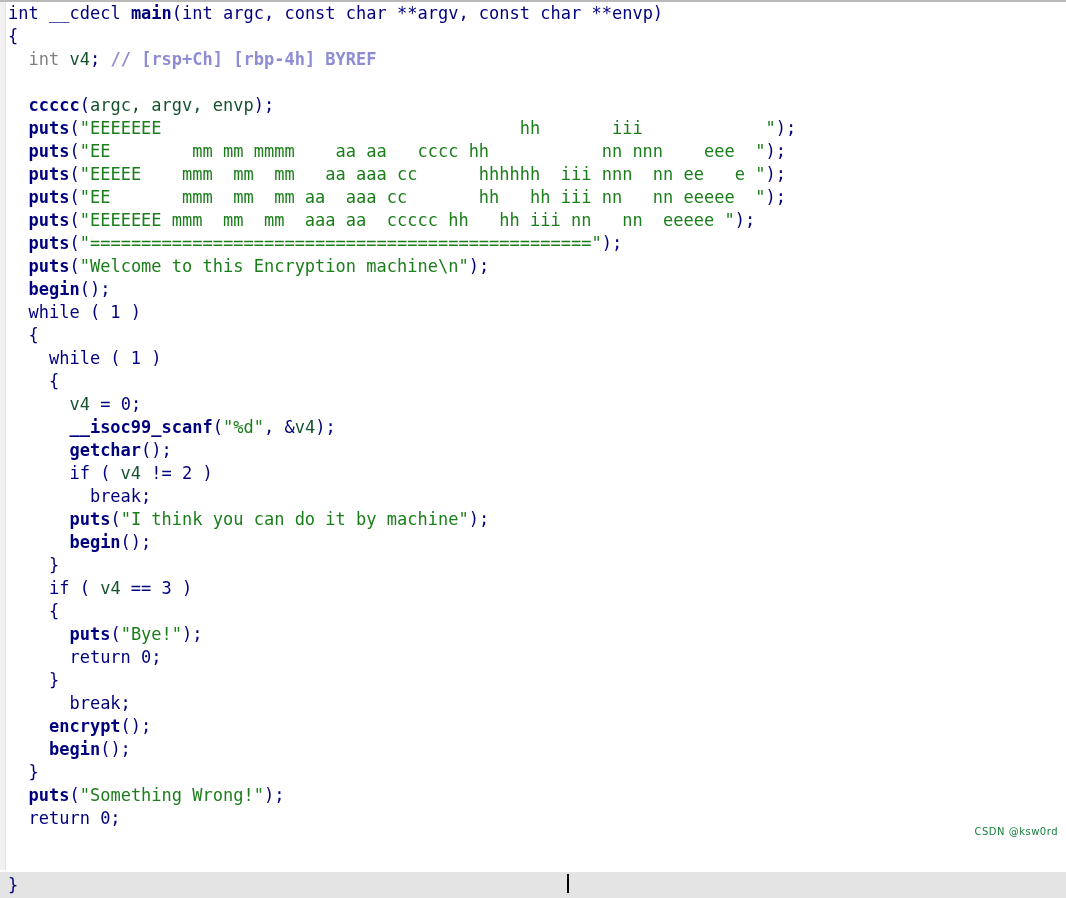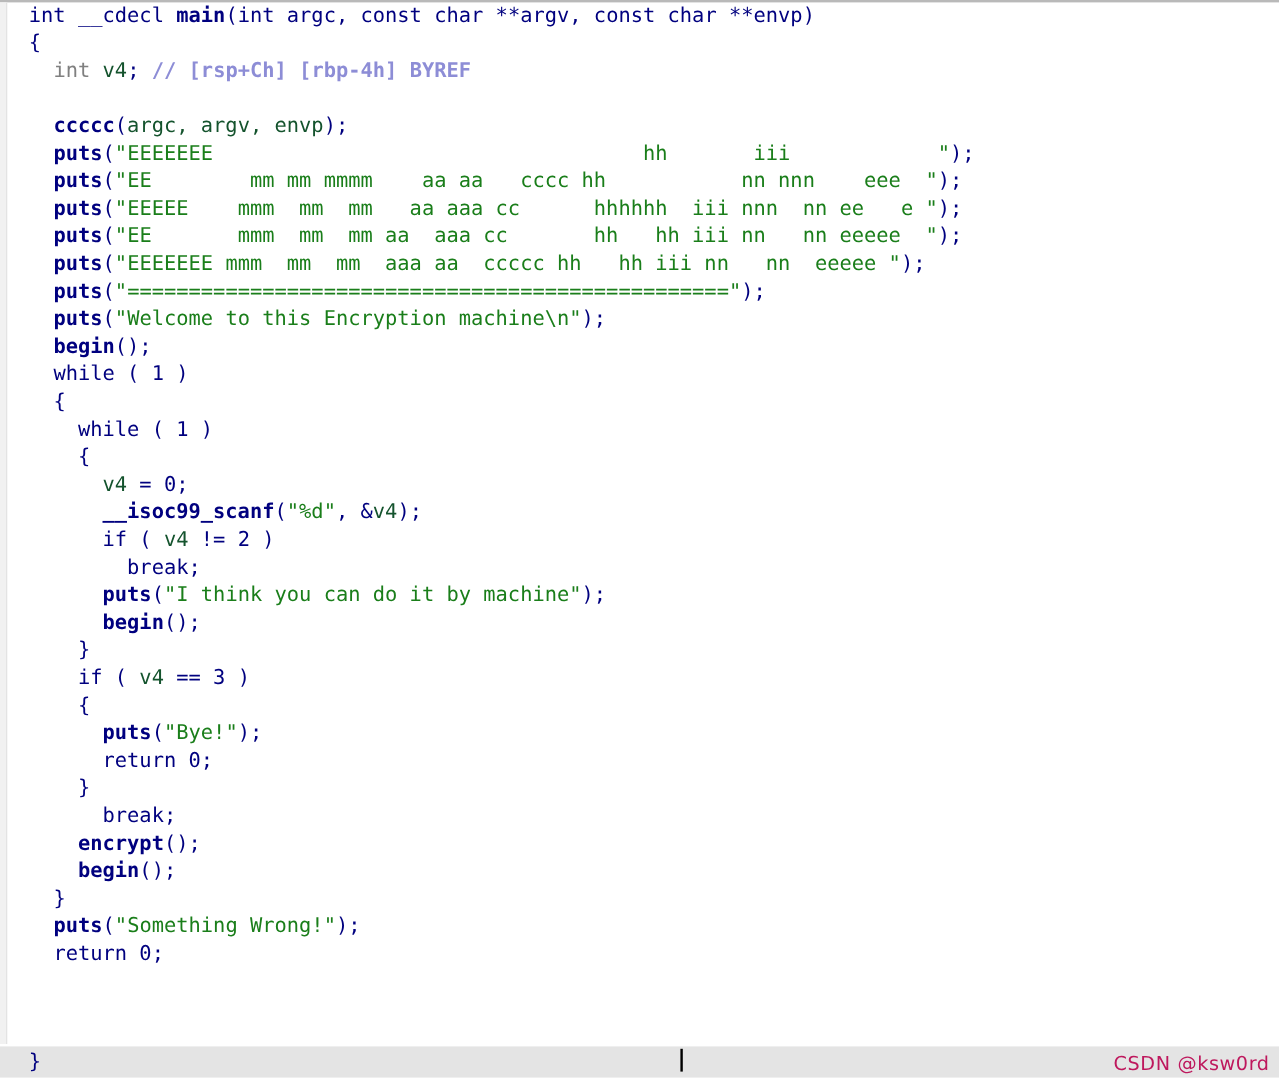--- a/index.html
+++ b/index.html
@@ -48,21 +48,21 @@
     overflow: hidden;
   }
 
   .line {
     height: 23px;
     line-height: 23px;
     white-space: pre;
     font-size: 17px;
     font-family: "DejaVu Sans Mono", "Liberation Mono", monospace;
     letter-spacing: 0px;
-    padding-left: 24px;
+    padding-left: 8px;
     color: #00007f;
   }
 
   
   .kw       { color: #00007f; }            
   .fn       { color: #00007f; font-weight: bold; } 
   .var      { color: #14532d; }            
   .type     { color: #808080; }            
   .str      { color: #1a7e1a; }            
   .num      { color: #00007f; }            
@@ -86,24 +86,24 @@
     top: 872px;
     width: 1066px;
     height: 26px;
     background: #e4e4e4;
   }
   .bottom-band .line { background: transparent; }
 
   .watermark {
     position: absolute;
     right: 8px;
-    top: 877px;
+    top: 826px;
     font-family: "DejaVu Sans", "Liberation Sans", sans-serif;
-    font-size: 16px;
-    color: #be185d;
+    font-size: 10px;
+    color: #15803d;
     letter-spacing: 0.5px;
   }
 </style>
 </head>
 <body>
 
 <div id="app">
 
   <div class="top-rule"></div>
   <div class="left-gutter"></div>
@@ -142,20 +142,21 @@
 
     <div class="line">    <span class="kw">while ( 1 )</span></div>
 
     <div class="line">    <span class="punc">{</span></div>
 
 
     <div class="line">      <span class="var">v4</span><span class="punc"> = </span><span class="num">0</span><span class="punc">;</span></div>
 
     <div class="line">      <span class="fn">__isoc99_scanf</span><span class="punc">(</span><span class="str">"</span><span class="str">%d</span><span class="str">"</span><span class="punc">, &amp;</span><span class="var">v4</span><span class="punc">);</span></div>
 
+    <div class="line">      <span class="fn">getchar</span><span class="punc">();</span></div>
 
     <div class="line">      <span class="kw">if ( </span><span class="var">v4</span><span class="kw"> != 2 )</span></div>
 
     <div class="line">        <span class="kw">break;</span></div>
 
     <div class="line">      <span class="fn">puts</span><span class="punc">(</span><span class="str">"</span><span class="str">I think you can do it by machine</span><span class="str">"</span><span class="punc">);</span></div>
 
     <div class="line">      <span class="fn">begin</span><span class="punc">();</span></div>
 
     <div class="line">    <span class="punc">}</span></div>

